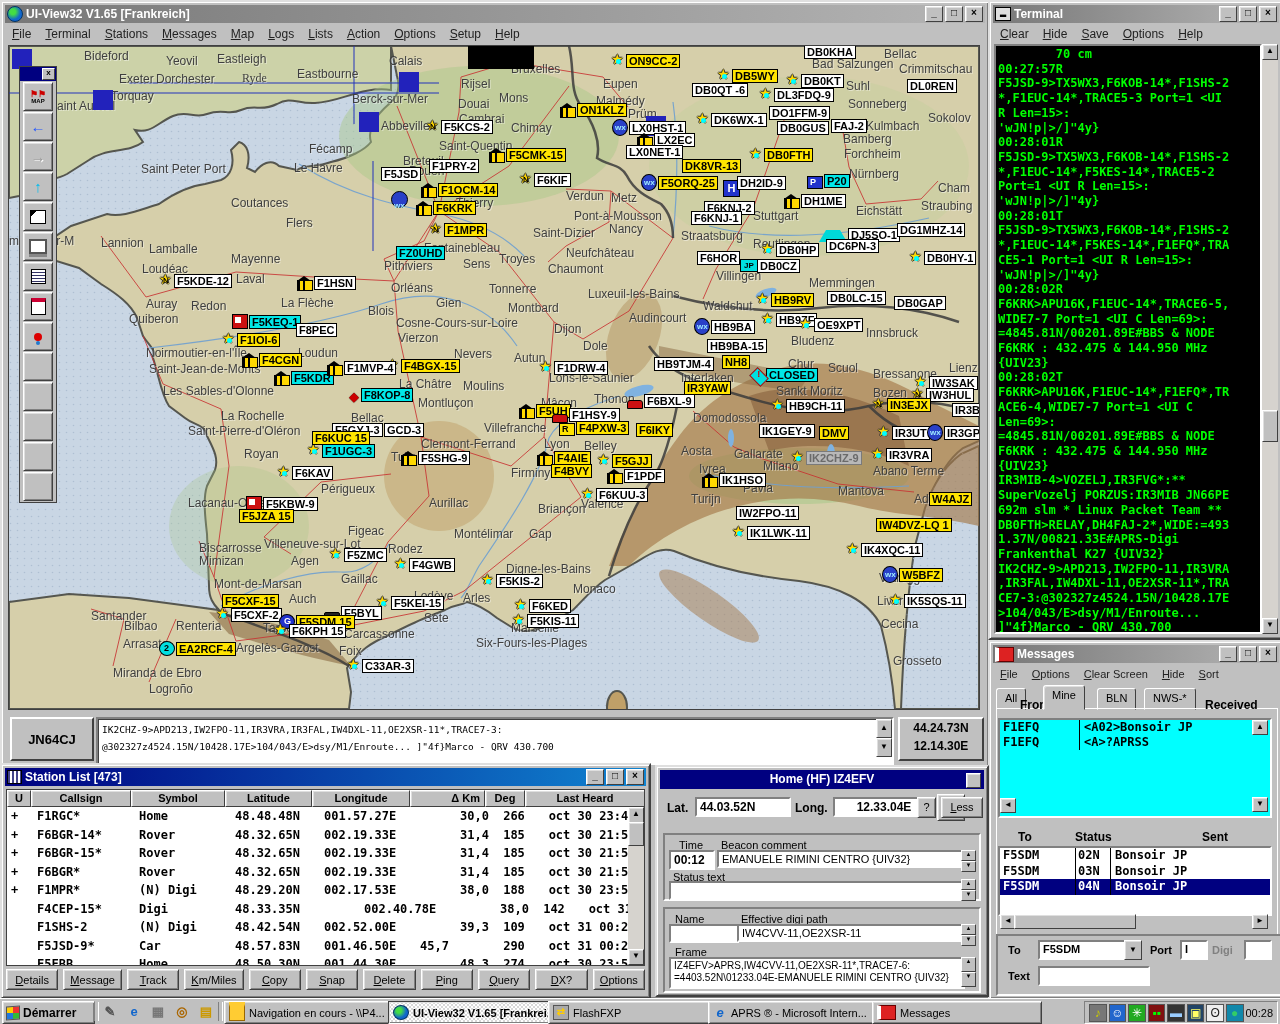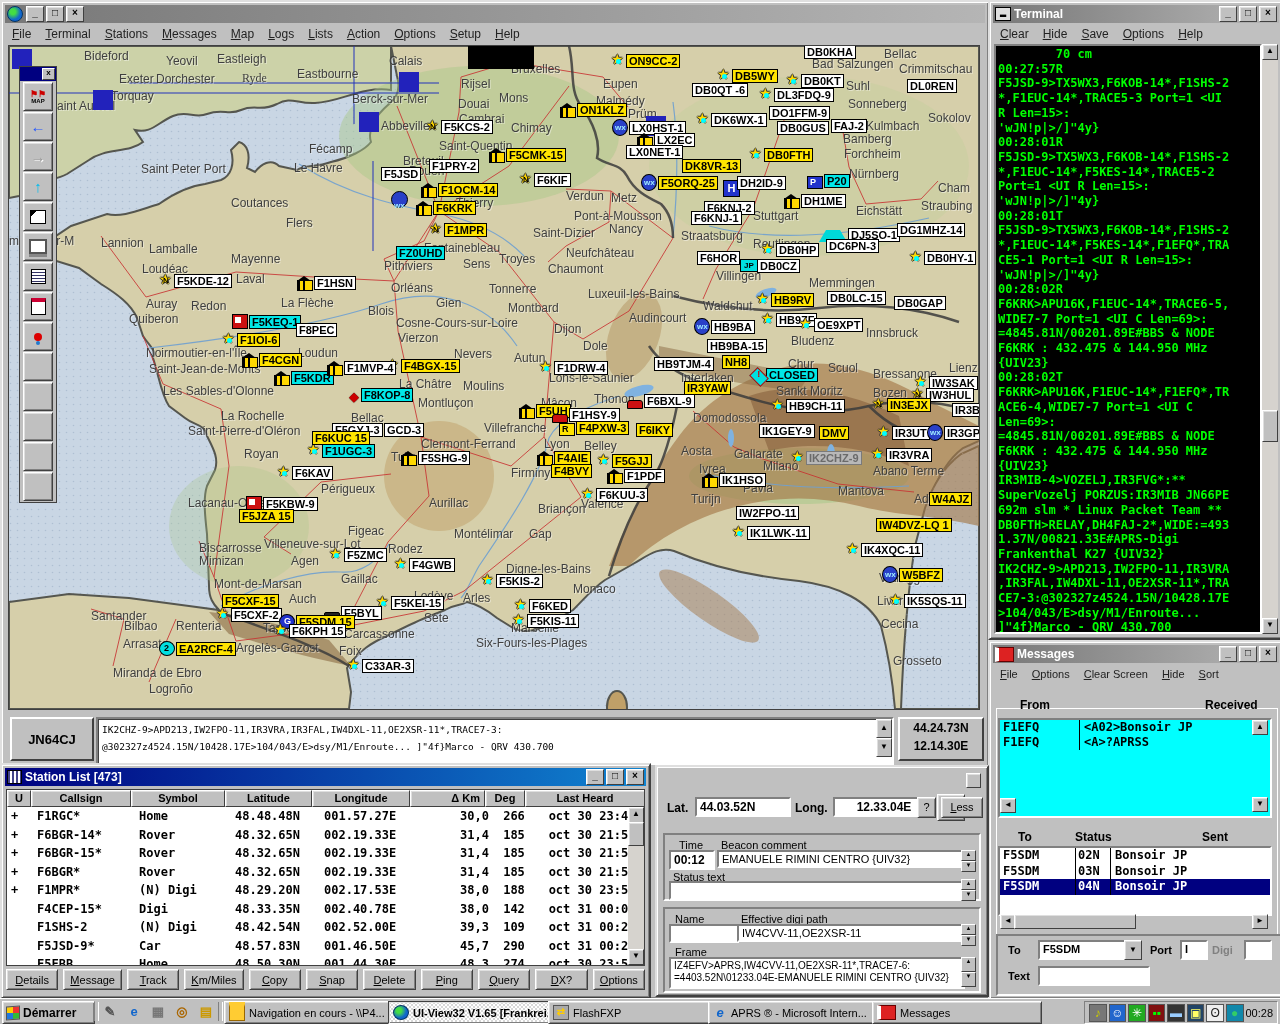--- a/index.html
+++ b/index.html
@@ -183,20 +183,21 @@
   #clock{margin-left:auto;font-size:11px;}
 </style>
 </head>
 <body>
 
 <div id="desktop">
 
   <div id="main-win" class="win">
     <div class="tbar inactive">
       <span class="mi t-globe" style="width:14px;height:14px;display:inline-block;border-radius:50%;background:radial-gradient(circle at 35% 35%,#4d4 20%,#16c 60%);"></span>
+      <span class="ttl">UI-View32 V1.65 [Frankreich]</span>
       <span class="tbtns">
         <span class="tbtn">_</span>
         <span class="tbtn">□</span>
         <span class="tbtn">×</span>
       </span>
     </div>
     <div class="menu" id="main-menu">
         <span>File</span>
         <span>Terminal</span>
         <span>Stations</span>
@@ -999,20 +1000,26 @@
         <span class="tbtn">×</span>
       </span>
     </div>
     <div class="menu" id="msg-menu" style="font-size:11px;">
         <span>File</span>
         <span>Options</span>
         <span>Clear Screen</span>
         <span>Hide</span>
         <span>Sort</span>
       </div>
+    <div id="msg-tabs" style="position:absolute;left:6px;top:46px;right:4px;height:22px;">
+        <div class="tab" style="left: 0px;">All</div>
+        <div class="tab active" style="left: 47px;">Mine</div>
+        <div class="tab" style="left: 101px;">BLN</div>
+        <div class="tab" style="left: 148px;">NWS-*</div>
+      </div>
     <div style="position:absolute;left:6px;top:66px;right:4px;height:240px;border:1px solid #fff;border-top:1px solid #fff;"></div>
     <div class="hdrline" style="left:30px;top:56px;">From</div>
     <div class="hdrline" style="left:215px;top:56px;">Received</div>
     <div id="msg-recv">
         <div class="mrow">
           <span class="c1">F1EFQ</span>
           <span class="c2">&lt;A02&gt;Bonsoir JP</span>
         </div>
         <div class="mrow">
           <span class="c1">F1EFQ</span>
@@ -1130,42 +1137,42 @@
             <span class="sl-c" style="width: 96px; flex: 0 0 96px;">002.17.53E</span>
             <span class="sl-c" style="width: 69px; flex: 0 0 69px; text-align: right; padding-right: 6px; padding-left: 0px;">38,0</span>
             <span class="sl-c" style="width: 38px; flex: 0 0 38px; text-align: center; padding-left: 0px;">188</span>
             <span class="sl-c" style="width: 118px; flex: 0 0 118px; text-align: center; padding-left: 0px;">oct 30 23:54</span>
           </div>
           <div class="sl-row">
             <span class="sl-c" style="width: 22px; flex: 0 0 22px;"></span>
             <span class="sl-c" style="width: 98px; flex: 0 0 98px;">F4CEP-15*</span>
             <span class="sl-c" style="width: 92px; flex: 0 0 92px;">Digi</span>
             <span class="sl-c" style="width: 85px; flex: 0 0 85px;">48.33.35N</span>
-            <span class="sl-c" style="width: 96px; flex: 0 0 96px;">002.40.78E</span>
+            <span class="sl-c" style="width: 96px; flex: 0 0 96px; margin-left: 40px;">002.40.78E</span>
             <span class="sl-c" style="width: 69px; flex: 0 0 69px; text-align: right; padding-right: 6px; padding-left: 0px;">38,0</span>
             <span class="sl-c" style="width: 38px; flex: 0 0 38px; text-align: center; padding-left: 0px;">142</span>
             <span class="sl-c" style="width: 118px; flex: 0 0 118px; text-align: center; padding-left: 0px;">oct 31 00:01</span>
           </div>
           <div class="sl-row">
             <span class="sl-c" style="width: 22px; flex: 0 0 22px;"></span>
             <span class="sl-c" style="width: 98px; flex: 0 0 98px;">F1SHS-2</span>
             <span class="sl-c" style="width: 92px; flex: 0 0 92px;">(N) Digi</span>
             <span class="sl-c" style="width: 85px; flex: 0 0 85px;">48.42.54N</span>
             <span class="sl-c" style="width: 96px; flex: 0 0 96px;">002.52.00E</span>
             <span class="sl-c" style="width: 69px; flex: 0 0 69px; text-align: right; padding-right: 6px; padding-left: 0px;">39,3</span>
             <span class="sl-c" style="width: 38px; flex: 0 0 38px; text-align: center; padding-left: 0px;">109</span>
             <span class="sl-c" style="width: 118px; flex: 0 0 118px; text-align: center; padding-left: 0px;">oct 31 00:27</span>
           </div>
           <div class="sl-row">
             <span class="sl-c" style="width: 22px; flex: 0 0 22px;"></span>
             <span class="sl-c" style="width: 98px; flex: 0 0 98px;">F5JSD-9*</span>
             <span class="sl-c" style="width: 92px; flex: 0 0 92px;">Car</span>
             <span class="sl-c" style="width: 85px; flex: 0 0 85px;">48.57.83N</span>
             <span class="sl-c" style="width: 96px; flex: 0 0 96px;">001.46.50E</span>
-            <span class="sl-c" style="width: 69px; flex: 0 0 69px; text-align: right; padding-right: 6px; padding-left: 0px;">45,7</span>
+            <span class="sl-c" style="width: 69px; flex: 0 0 69px; text-align: left; padding-right: 6px; padding-left: 0px;">45,7</span>
             <span class="sl-c" style="width: 38px; flex: 0 0 38px; text-align: center; padding-left: 0px;">290</span>
             <span class="sl-c" style="width: 118px; flex: 0 0 118px; text-align: center; padding-left: 0px;">oct 31 00:27</span>
           </div>
           <div class="sl-row">
             <span class="sl-c" style="width: 22px; flex: 0 0 22px;"></span>
             <span class="sl-c" style="width: 98px; flex: 0 0 98px;">F5FBB</span>
             <span class="sl-c" style="width: 92px; flex: 0 0 92px;">Home</span>
             <span class="sl-c" style="width: 85px; flex: 0 0 85px;">48.50.30N</span>
             <span class="sl-c" style="width: 96px; flex: 0 0 96px;">001.44.30E</span>
             <span class="sl-c" style="width: 69px; flex: 0 0 69px; text-align: right; padding-right: 6px; padding-left: 0px;">48,3</span>
@@ -1188,20 +1195,21 @@
         <button class="btn">Snap</button>
         <button class="btn">Delete</button>
         <button class="btn">Ping</button>
         <button class="btn">Query</button>
         <button class="btn">DX?</button>
         <button class="btn">Options</button>
       </div>
   </div>
 
   <div id="home-win" class="win">
+    <div id="home-title">Home (HF)  IZ4EFV</div>
     <span class="tbtn" style="position:absolute;right:6px;top:6px;width:13px;height:13px;"></span>
     <span class="hp-lbl hp-bold" style="left:10px;top:34px;">Lat.</span>
     <span class="hp-field hp-bold" style="left:38px;top:30px;width:86px;">44.03.52N</span>
     <span class="hp-lbl hp-bold" style="left:138px;top:34px;">Long.</span>
     <span class="hp-field hp-bold" style="left:176px;top:30px;width:92px;text-align:center;">12.33.04E</span>
     <span class="btn" style="position:absolute;left:280px;top:27px;width:26px;height:25px;">
       <span style="display:inline-block;width:14px;height:10px;background:#0c0;border:1px solid #000;position:relative;top:4px;"></span>
     </span>
     <span class="btn" style="position:absolute;left:260px;top:30px;width:17px;height:19px;line-height:18px;">?</span>
     <span class="btn" style="position:absolute;left:284px;top:30px;width:40px;height:19px;line-height:18px;">Less</span>

